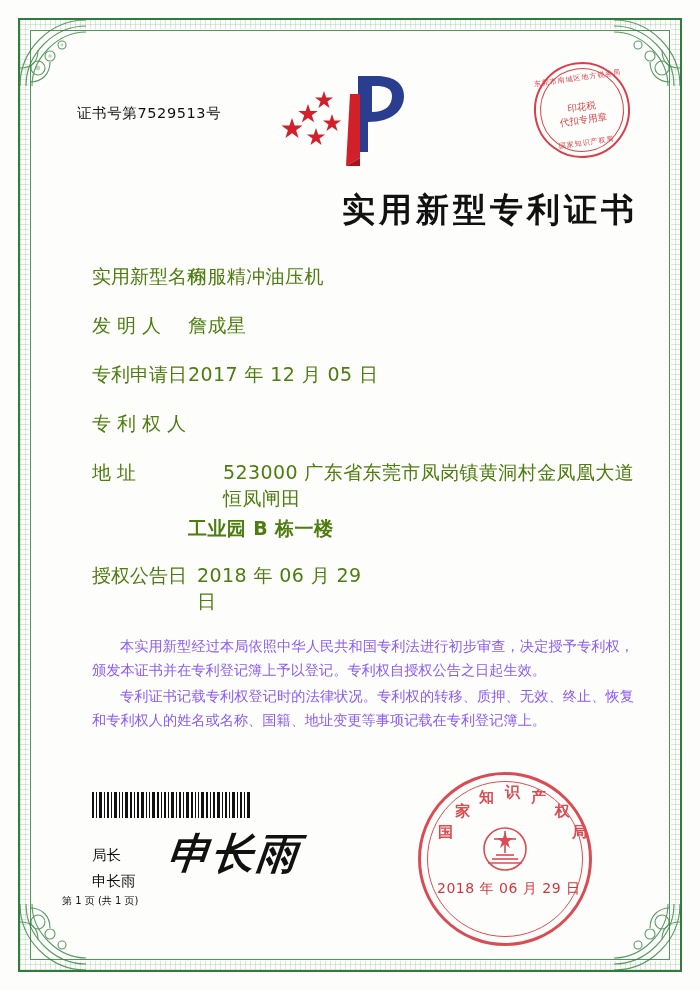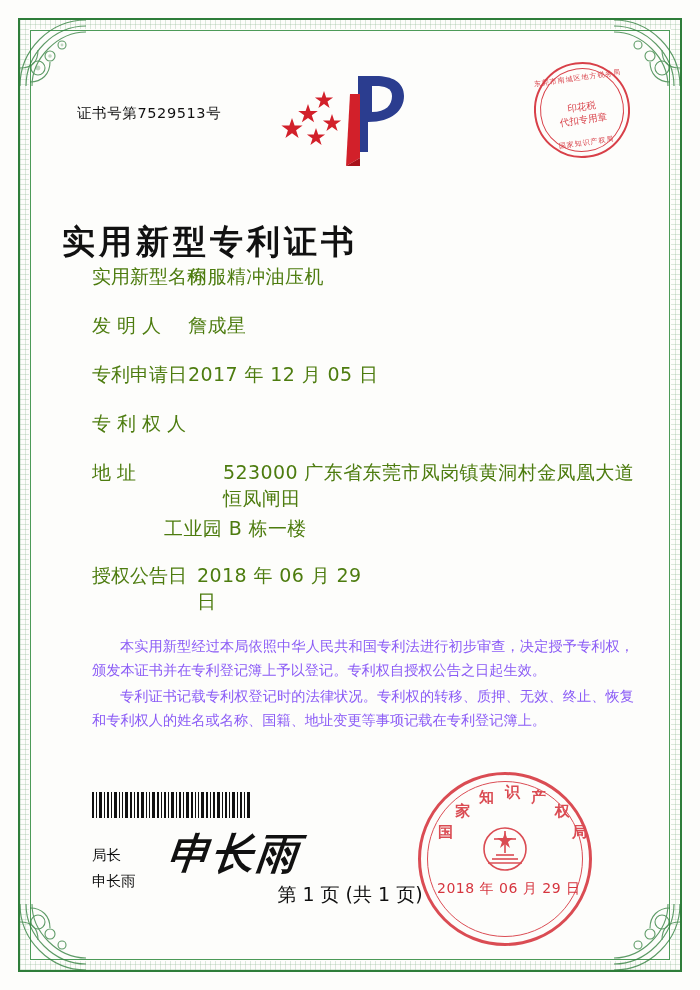--- a/index.html
+++ b/index.html
@@ -103,27 +103,26 @@
     transform: translateX(-50%);
     width: 140px;
     height: 110px;
   }
 
   .title {
     position: absolute;
     left: 0;
     right: 0;
     top: 122px;
-    text-align: left;
+    text-align: right;
     font-family: Liberation Mono, monospace;
     font-size: 33px;
     font-weight: bold;
     letter-spacing: 4px;
     color: #111;
-    margin-top: 32px;
   }
 
   .fields {
     position: absolute;
     left: 30px;
     right: 0;
     top: 198px;
     font-family: "DejaVu Sans", "Liberation Sans", sans-serif;
     font-size: 19px;
     color: #4d7c0f;
@@ -142,23 +141,24 @@
   .field-label.spread {
     display: flex;
     justify-content: space-between;
   }
   .field-value {
     flex: 1 1 auto;
     letter-spacing: 0.4px;
   }
   .field-row.tight { margin-bottom: 4px; gap: 35px; }
   .field-cont {
-    margin-left: 72px;
+    margin-left: 96px;
     margin-bottom: 21px;
     letter-spacing: 0.4px;
+    font-weight: bold;
   }
 
   .two-col {
     display: flex;
     margin-bottom: 16px;
   }
   .two-col .col {
     display: flex;
     align-items: baseline;
   }
@@ -218,23 +218,23 @@
     color: #111;
     letter-spacing: 2px;
     transform: skewX(-6deg);
   }
 
   .footer {
     position: absolute;
     left: 0;
     right: 0;
     bottom: 22px;
-    text-align: center;
+    text-align: left;
     font-family: "DejaVu Sans", "Liberation Sans", sans-serif;
-    font-size: 19px;
+    font-size: 10px;
     color: #111;
   }
 
   
   .seal-small {
     position: absolute;
     left: 534px;
     top: 62px;
     width: 92px;
     height: 92px;

